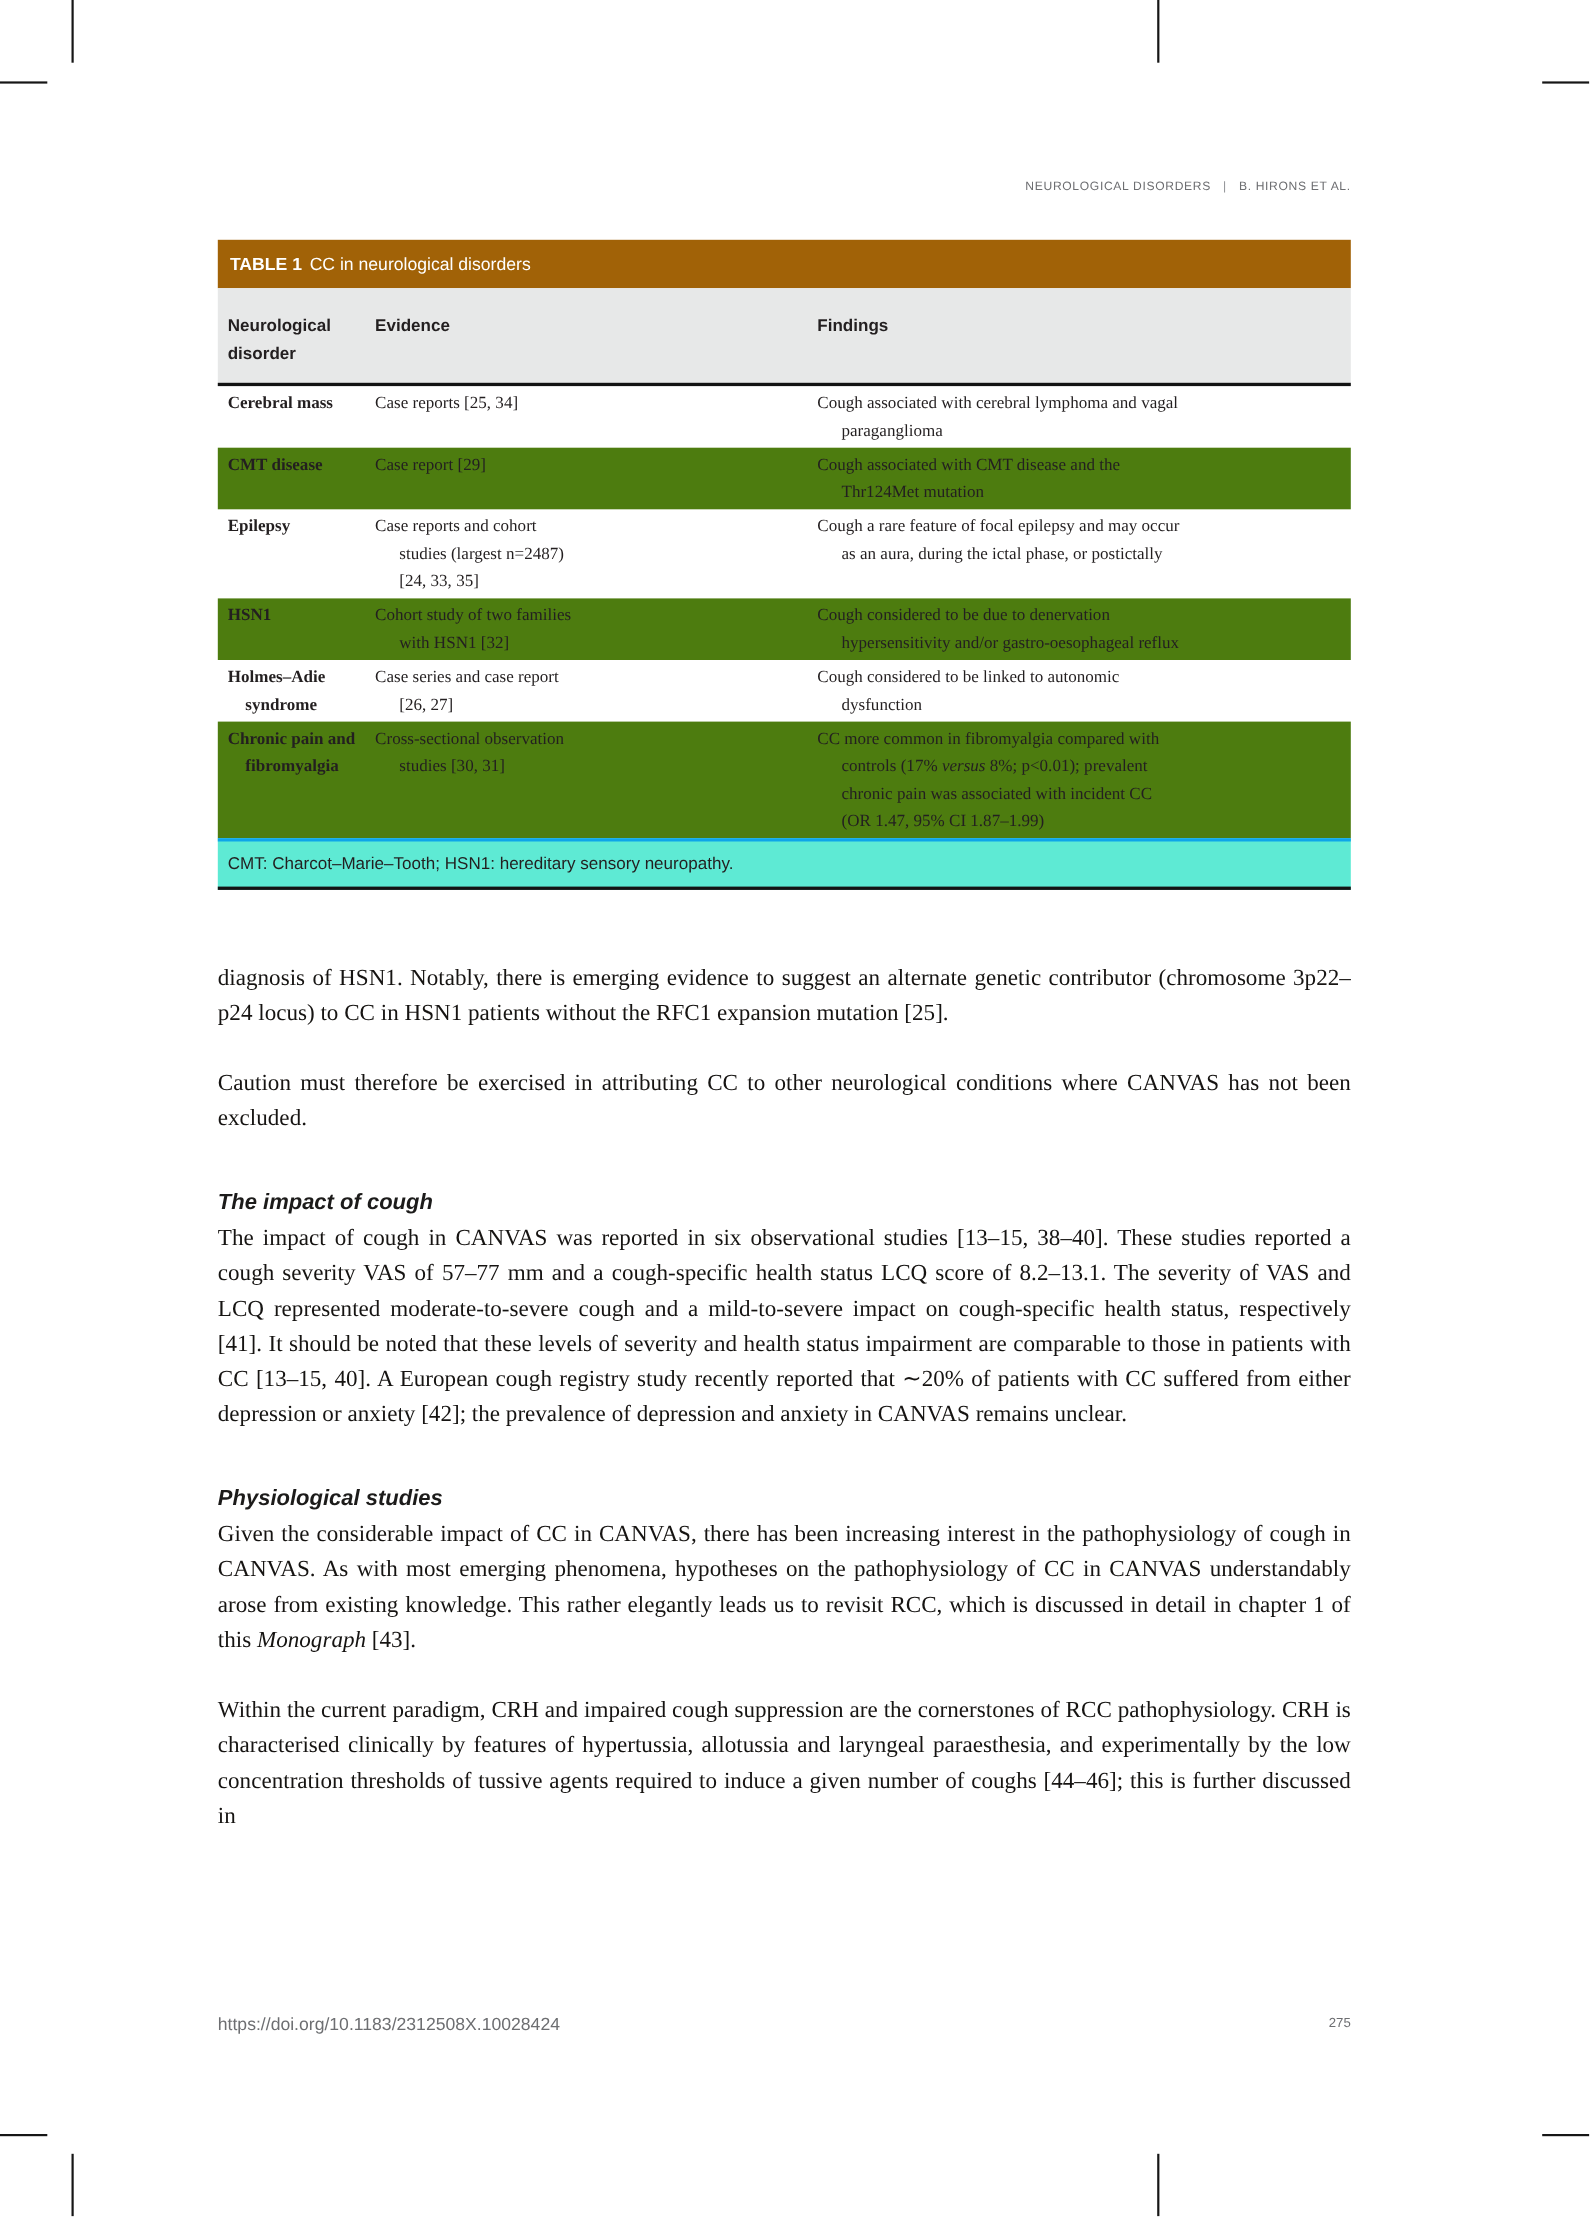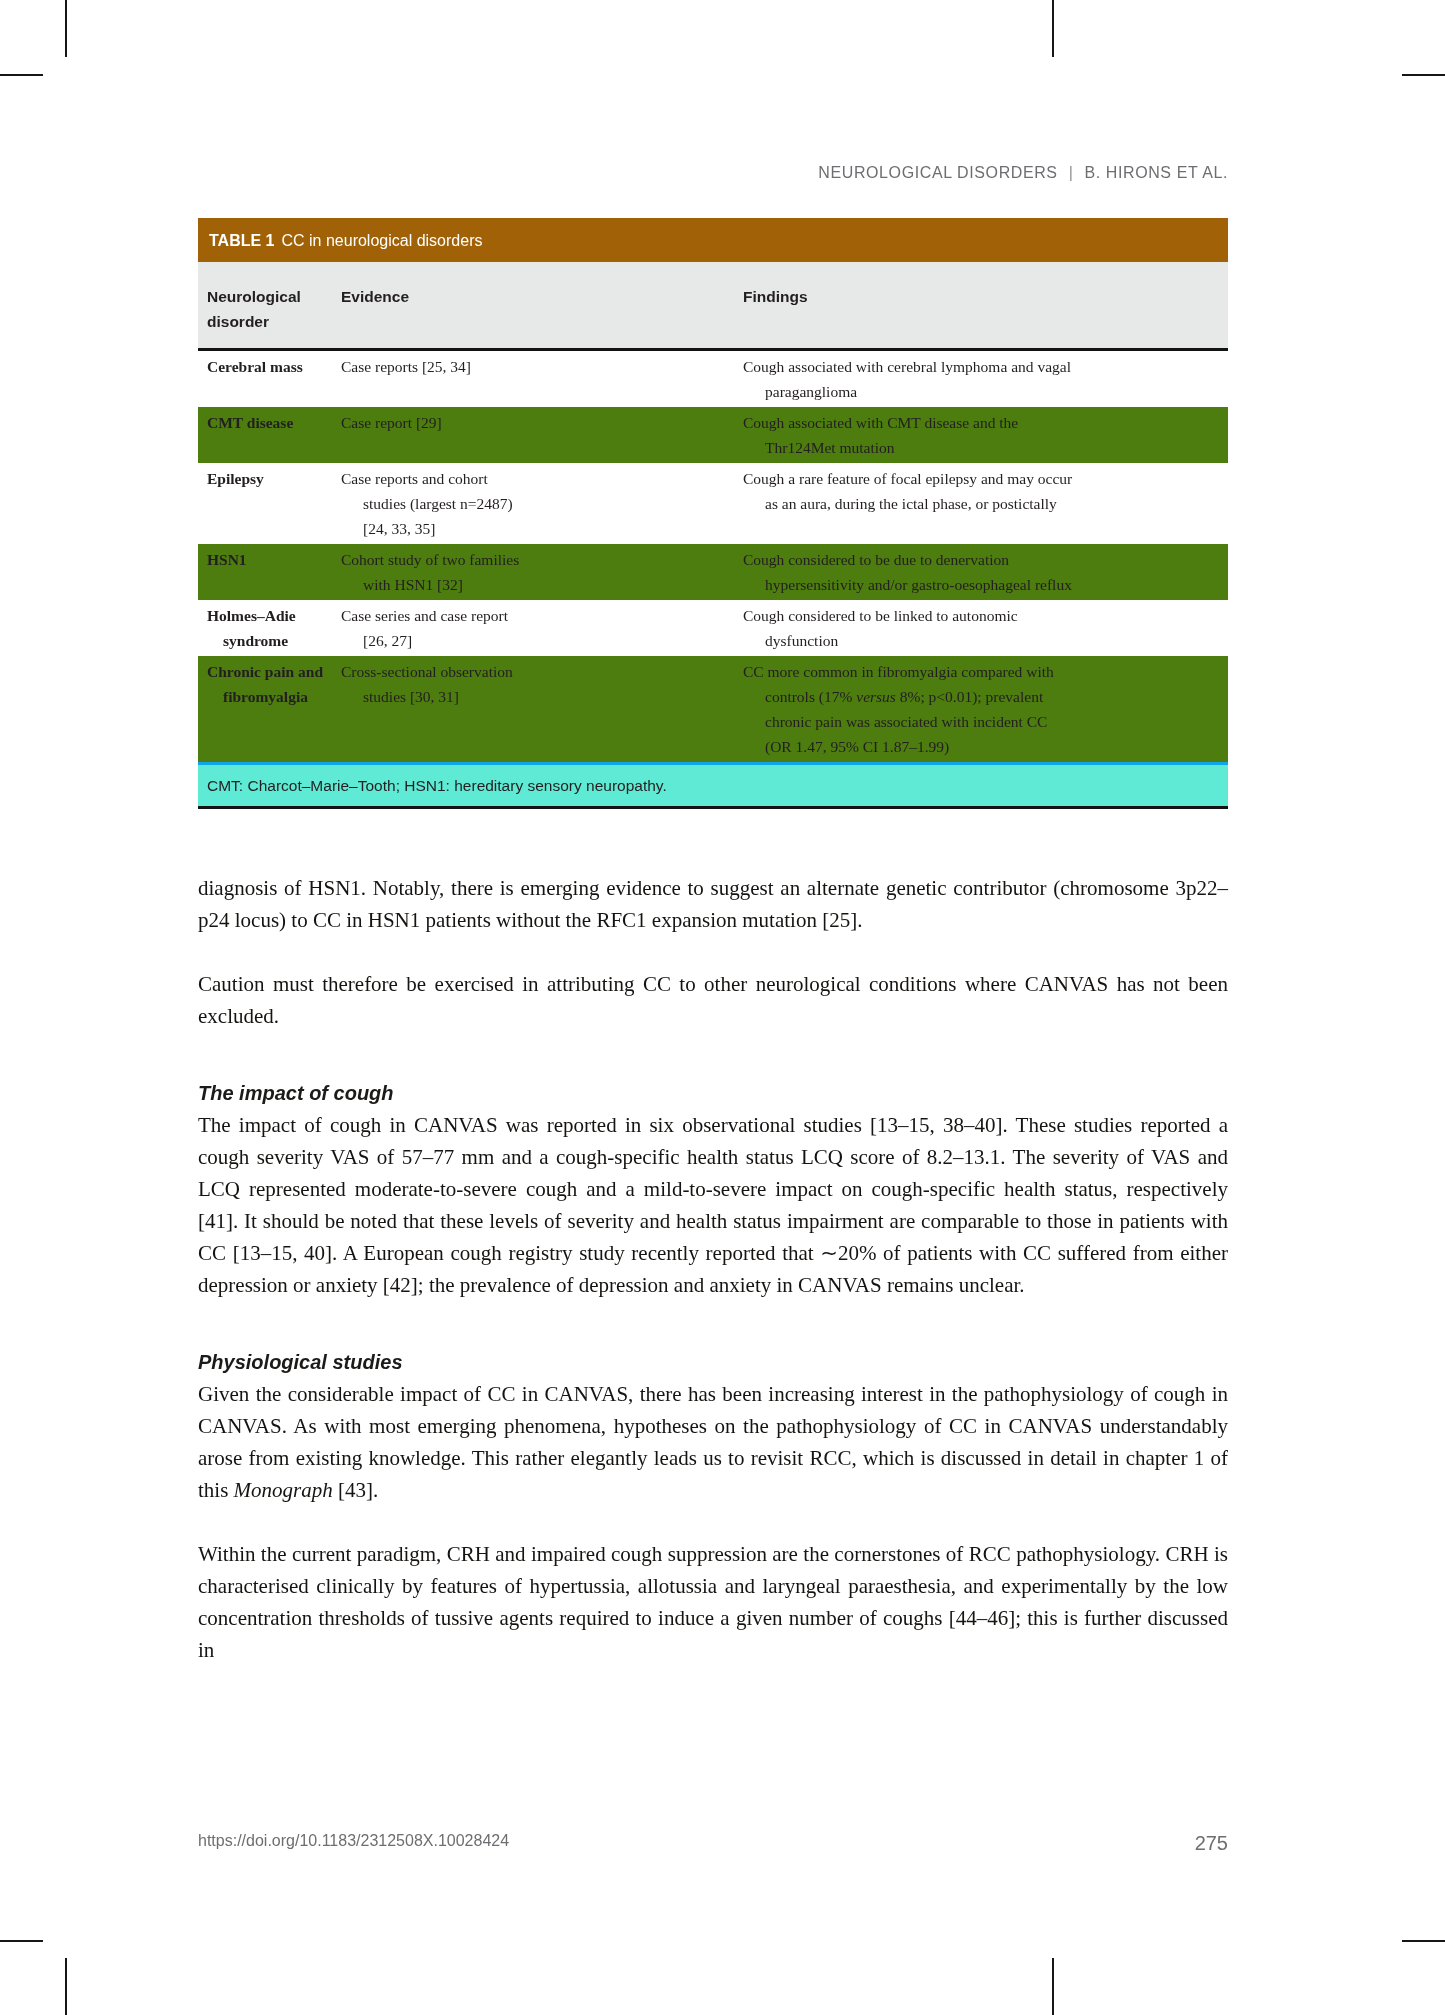--- a/index.html
+++ b/index.html
@@ -15,21 +15,21 @@
   .cm-tr-v { left:1052px;top:0;        width:2px;  height:57px; }
   .cm-tr-h { right:0;    top:74px;     width:43px; height:2px;  }
   .cm-bl-v { left:65px;  bottom:0;     width:2px;  height:57px; }
   .cm-bl-h { left:0;     top:1940px;   width:43px; height:2px;  }
   .cm-br-v { left:1052px;bottom:0;     width:2px;  height:57px; }
   .cm-br-h { right:0;    top:1940px;   width:43px; height:2px;  }
 
   
   .running-head {
     position:absolute; top:164px; left:198px; width:1030px;
-    text-align:right; color:#6d6e71; font-size:16px; letter-spacing:0.6px;
+    text-align:right; color:#6d6e71; font-size:11px; letter-spacing:0.6px;
   }
   .rh-sep { margin:0 11px; color:#909295; }
 
   
   .tbl {
     position:absolute; top:218px; left:198px; width:1030px;
     font-size:15.5px; line-height:25px; color:#231f20;
   }
   .t-titlebar {
     background:#a16207; color:#ffffff; height:44px;
@@ -66,21 +66,21 @@
     font-family:"Liberation Sans", sans-serif; font-style:italic; font-weight:bold;
     font-size:20px; line-height:32px; margin:45px 0 0 0; text-align:left; color:#1c1b1a;
   }
 
   
   .doi {
     position:absolute; top:1832px; left:198px; color:#6d6e71;
     font-size:16px; text-decoration:none;
   }
   .pagenum {
-    position:absolute; top:1832px; right:217px; color:#6d6e71; font-size:20px;
+    position:absolute; top:1832px; right:217px; color:#6d6e71; font-size:12px;
   }
 </style>
 </head>
 <body>
 
 <div class="page">
 
   <div class="crop cm-tl-v"></div>
   <div class="crop cm-tl-h"></div>
   <div class="crop cm-tr-v"></div>

